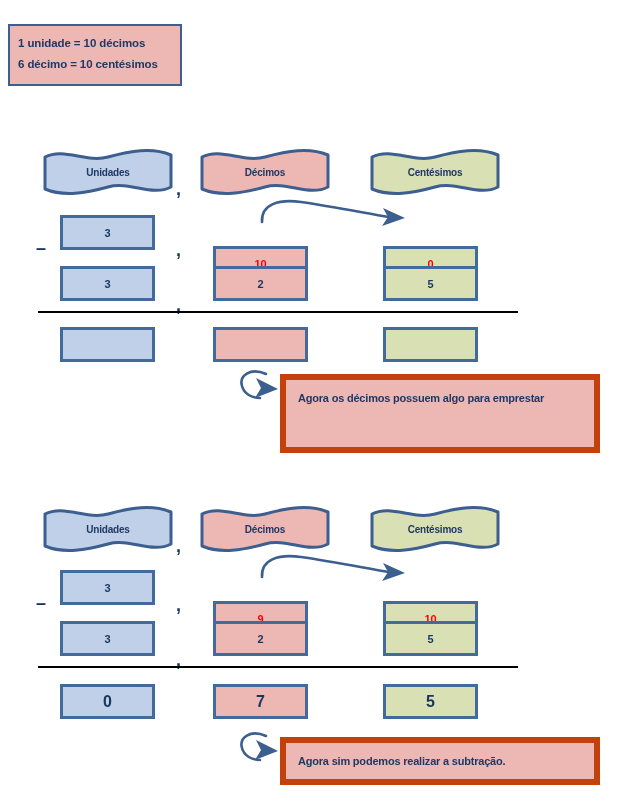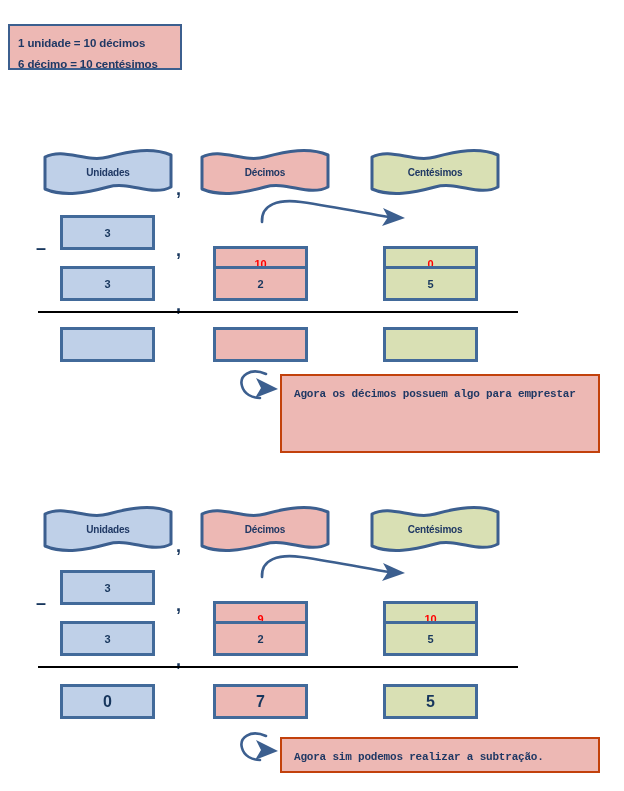--- a/index.html
+++ b/index.html
@@ -20,21 +20,21 @@
     width: 624px;
     height: 791px;
   }
 
   
   .legend {
     position: absolute;
     left: 8px;
     top: 24px;
     width: 174px;
-    height: 46px;
+    height: 62px;
     background: #edb8b4;
     border: 2px solid #3c5f8f;
     box-sizing: border-box;
     padding: 7px 7px 0 8px;
   }
   .legend-line {
     color: #1f3864;
     font-size: 11.5px;
     font-weight: bold;
     line-height: 21px;
@@ -107,24 +107,23 @@
     left: 38px;
     width: 480px;
     height: 0;
     border-top: 2px solid #000000;
   }
 
   
   .callout {
     position: absolute;
     background: #edb8b4;
-    border: 2px solid #c2410c;
+    border: 6px solid #c2410c;
     box-sizing: border-box;
     padding: 8px 10px 1px 12px;
-    font-family: Liberation Mono, monospace;
   }
   .callout-line {
     color: #1f3864;
     font-size: 11px;
     font-weight: bold;
     line-height: 21px;
     letter-spacing: -0.2px;
     white-space: nowrap;
   }
 
@@ -245,17 +244,17 @@
 
   <div class="cell units big" style="left:60px;  top:684px;">0</div>
   <div class="cell tenths big" style="left:213px; top:684px;">7</div>
   <div class="cell hundr big" style="left:383px; top:684px;">5</div>
 
   <svg class="arrow-svg" style="left:236px; top:730px; width:48px; height:38px;" viewBox="0 0 48 38">
     <path d="M30,6 C14,-1 3,8 6,18 C8,26 16,30 24,30" fill="none" stroke="#3c5f8f" stroke-width="2.6" stroke-linecap="round"></path>
     <path d="M20,10 L42,21 L19,30 L25,20 Z" fill="#3c5f8f"></path>
   </svg>
 
-  <div class="callout" style="left:280px; top:737px; width:320px; height:36px;">
+  <div class="callout" style="left:280px; top:737px; width:320px; height:48px;">
     <div class="callout-line">Agora sim podemos realizar a subtração.</div>
   </div>
 
 </div>
 
 </body></html>

